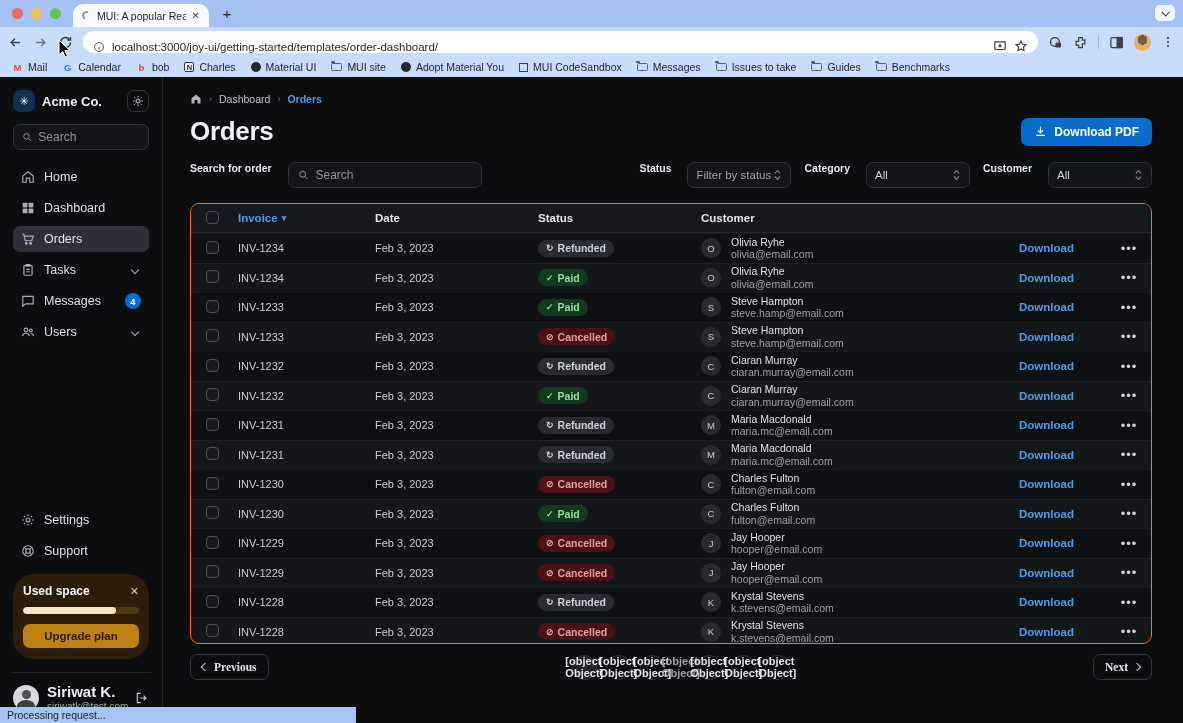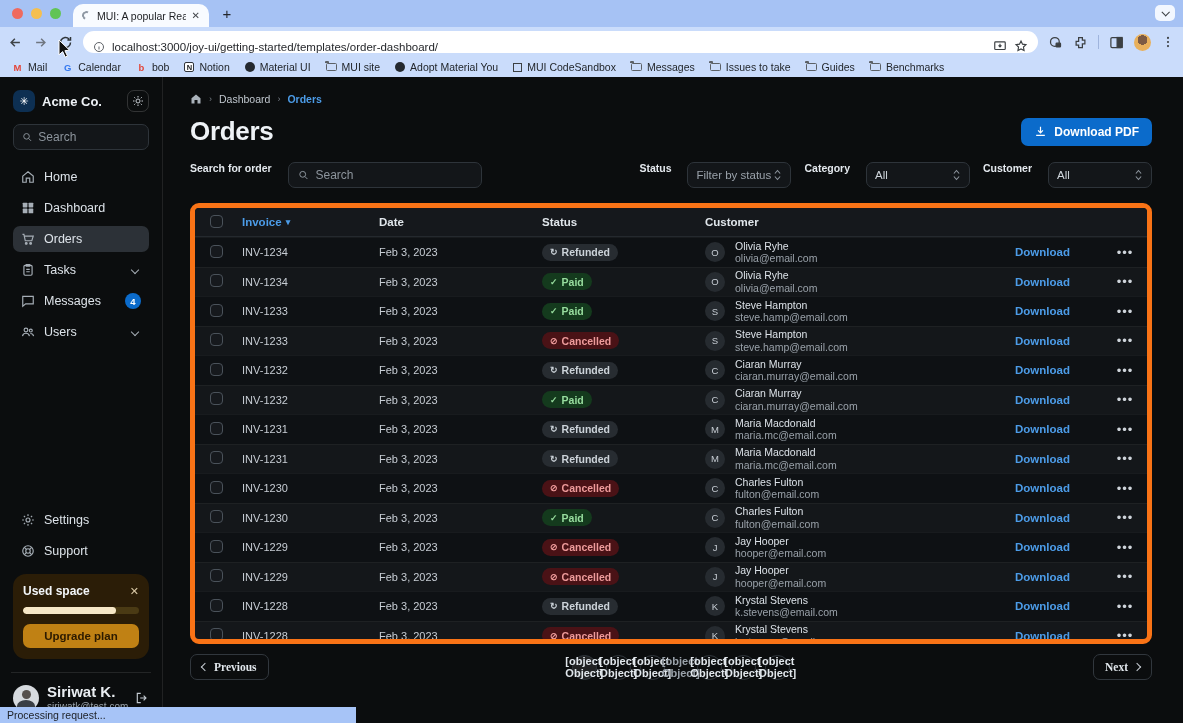--- a/index.html
+++ b/index.html
@@ -51,21 +51,21 @@
   .side-search input::placeholder { color:#8d959d; }
 
   .nav { margin-top:14px; display:flex; flex-direction:column; gap:5px; }
   .nav-item { display:flex; align-items:center; gap:9px; height:26px; padding:0 8px; border-radius:7px; font-size:12.5px; color:#dde3e9; }
   .nav-item .nicon { color:#a6aeb6; flex:none; }
   .nav-item.selected { background:#2c3137; }
   .chev { width:6px; height:6px; border-right:1.5px solid #a6aeb6; border-bottom:1.5px solid #a6aeb6; transform:rotate(45deg); margin-left:auto; margin-right:3px; }
   .badge { margin-left:auto; background:#0b6bcb; color:#fff; width:16px; height:16px; border-radius:50%; font-size:9.5px; display:flex; align-items:center; justify-content:center; font-weight:bold; }
   .spacer { flex:1; }
 
-  .usedspace { margin-top:10px; background:#2b1d07; border-radius:13px; padding:10px 10px 11px; }
+  .usedspace { margin-top:10px; background:#2b1d07; border-radius:21px; padding:10px 10px 11px; }
   .us-head { display:flex; align-items:center; }
   .us-title { font-size:12px; font-weight:bold; color:#f3f6f9; flex:1; }
   .us-close { color:#d9c9a6; font-size:11px; }
   .us-body { margin-top:7px; font-size:10.5px; line-height:1.4; color:#d4b987; }
   .us-track { margin-top:9px; height:7px; border-radius:4px; background:#4a3a14; overflow:hidden; }
   .us-fill { height:100%; background:#f6e7c6; border-radius:4px; }
   .us-btn { margin-top:10px; width:100%; height:24px; background:#c08114; color:#2c1a00; border:none; border-radius:7px; font-size:11.5px; font-weight:bold; font-family:inherit; }
 
   .side-div { height:1px; background:rgba(255,255,255,0.1); margin:13px -2px 10px; }
   .side-user { display:flex; align-items:center; gap:8px; }
@@ -90,21 +90,21 @@
   .fgrow { flex:1; min-width:0; }
   .flabel { font-size:10.5px; font-weight:bold; color:#e4e9ee; }
   .finput { height:26px; background:#131619; border:1px solid #2e343a; border-radius:7px; display:flex; align-items:center; gap:7px; padding:0 9px; color:#8d959d; }
   .finput input { border:none; background:transparent; outline:none; color:#c6ccd2; font-size:12px; width:100%; font-family:inherit; }
   .finput input::placeholder { color:#8d959d; }
   .fselect { width:104px; height:26px; background:#131619; border:1px solid #2e343a; border-radius:7px; display:flex; align-items:center; padding:0 8px; font-size:11.5px; color:#9aa2aa; }
   .fselect.filled { color:#cfd6dc; }
   .updown { margin-left:auto; color:#8d959d; }
 
   
-  .table-card { margin-top:15px; border:5px solid #f97316; border-radius:9px; background:#0e1114; height:441px; overflow:hidden; }
+  .table-card { margin-top:15px; border:1px solid #f97316; border-radius:9px; background:#0e1114; height:441px; overflow:hidden; }
   .trow { display:flex; align-items:center; height:29.5px; }
   .thead { height:29px; background:#15181c; font-size:11.5px; font-weight:bold; color:#e0e6eb; border-bottom:1px solid #24292e; }
   .col-check { width:47px; padding-left:15px; flex:none; }
   .col-invoice { width:137px; flex:none; }
   .col-date { width:163px; flex:none; }
   .col-status { width:163px; flex:none; }
   .col-customer { flex:1; display:flex; align-items:center; gap:10px; min-width:0; }
   .col-download { width:88px; flex:none; }
   .col-menu { width:44px; flex:none; text-align:center; }
   .th-invoice { color:#4c9ce8; display:flex; align-items:center; gap:4px; }
@@ -213,21 +213,21 @@
       <span>Calendar</span>
     </div>
 
     <div class="bm">
       <span class="bm-ic bm-bob">b</span>
       <span>bob</span>
     </div>
 
     <div class="bm">
       <span class="bm-ic bm-notion">N</span>
-      <span>Notion</span>
+      <span>Charles</span>
     </div>
 
     <div class="bm">
       <span class="bm-ic bm-github"></span>
       <span>Material UI</span>
     </div>
 
     <div class="bm">
       <span class="bm-ic bm-folder"></span>
       <span>MUI site</span>

